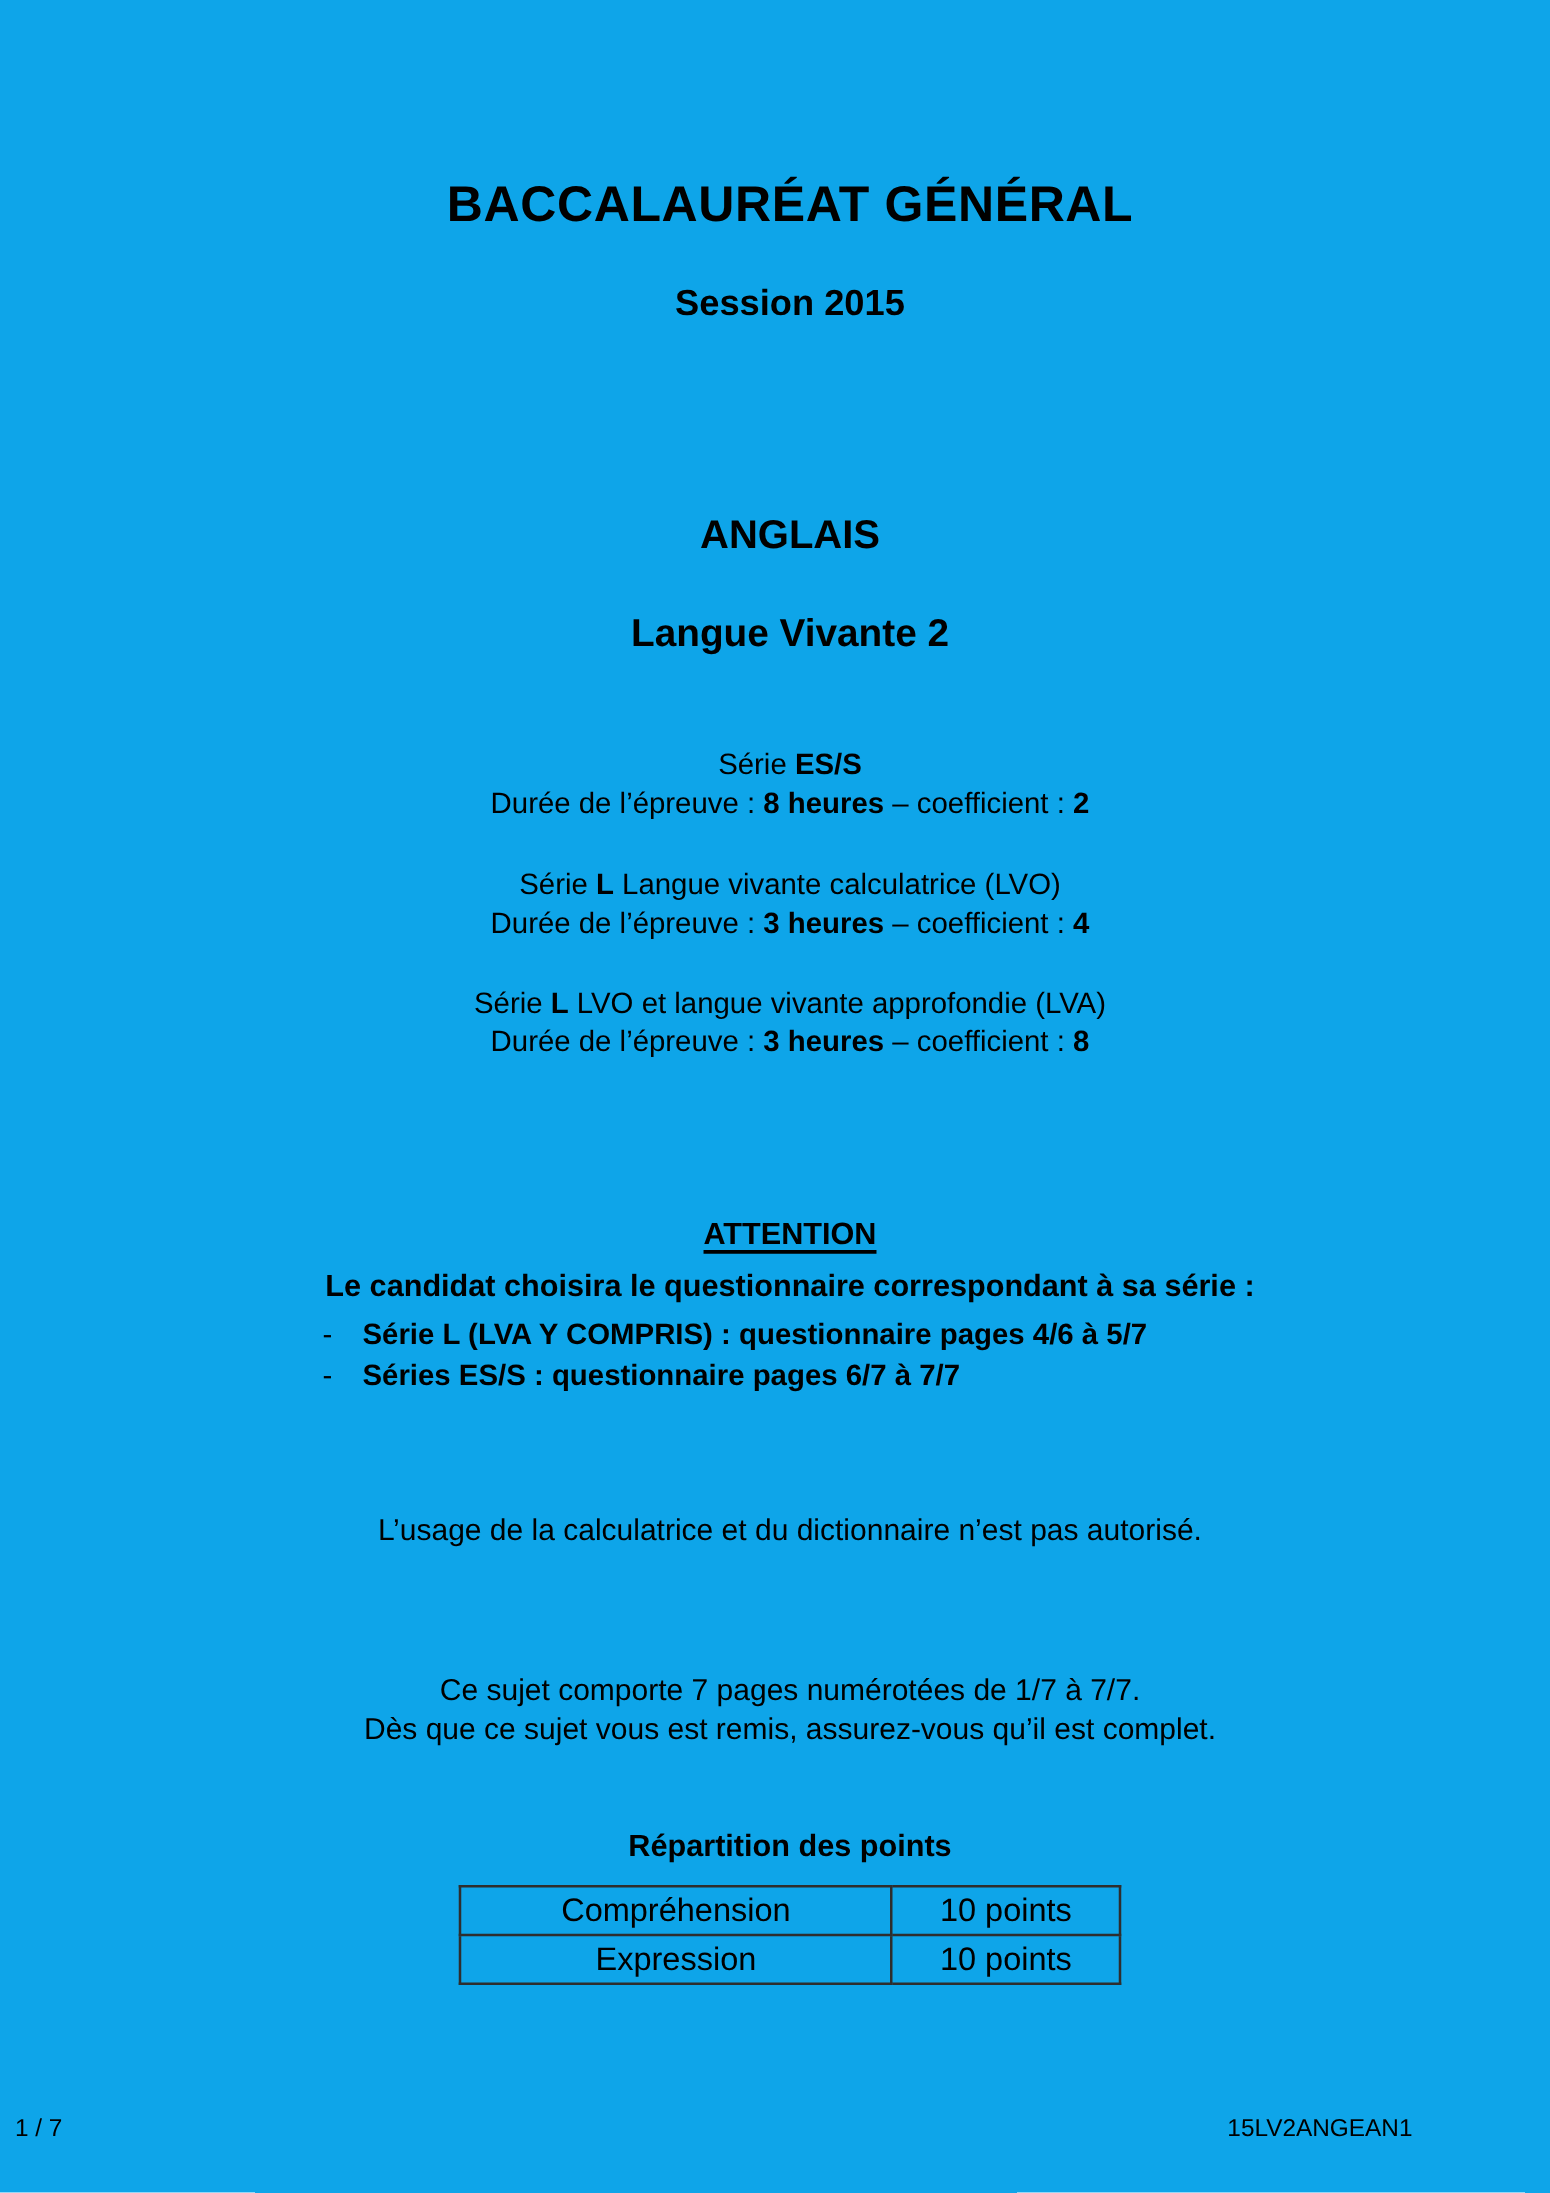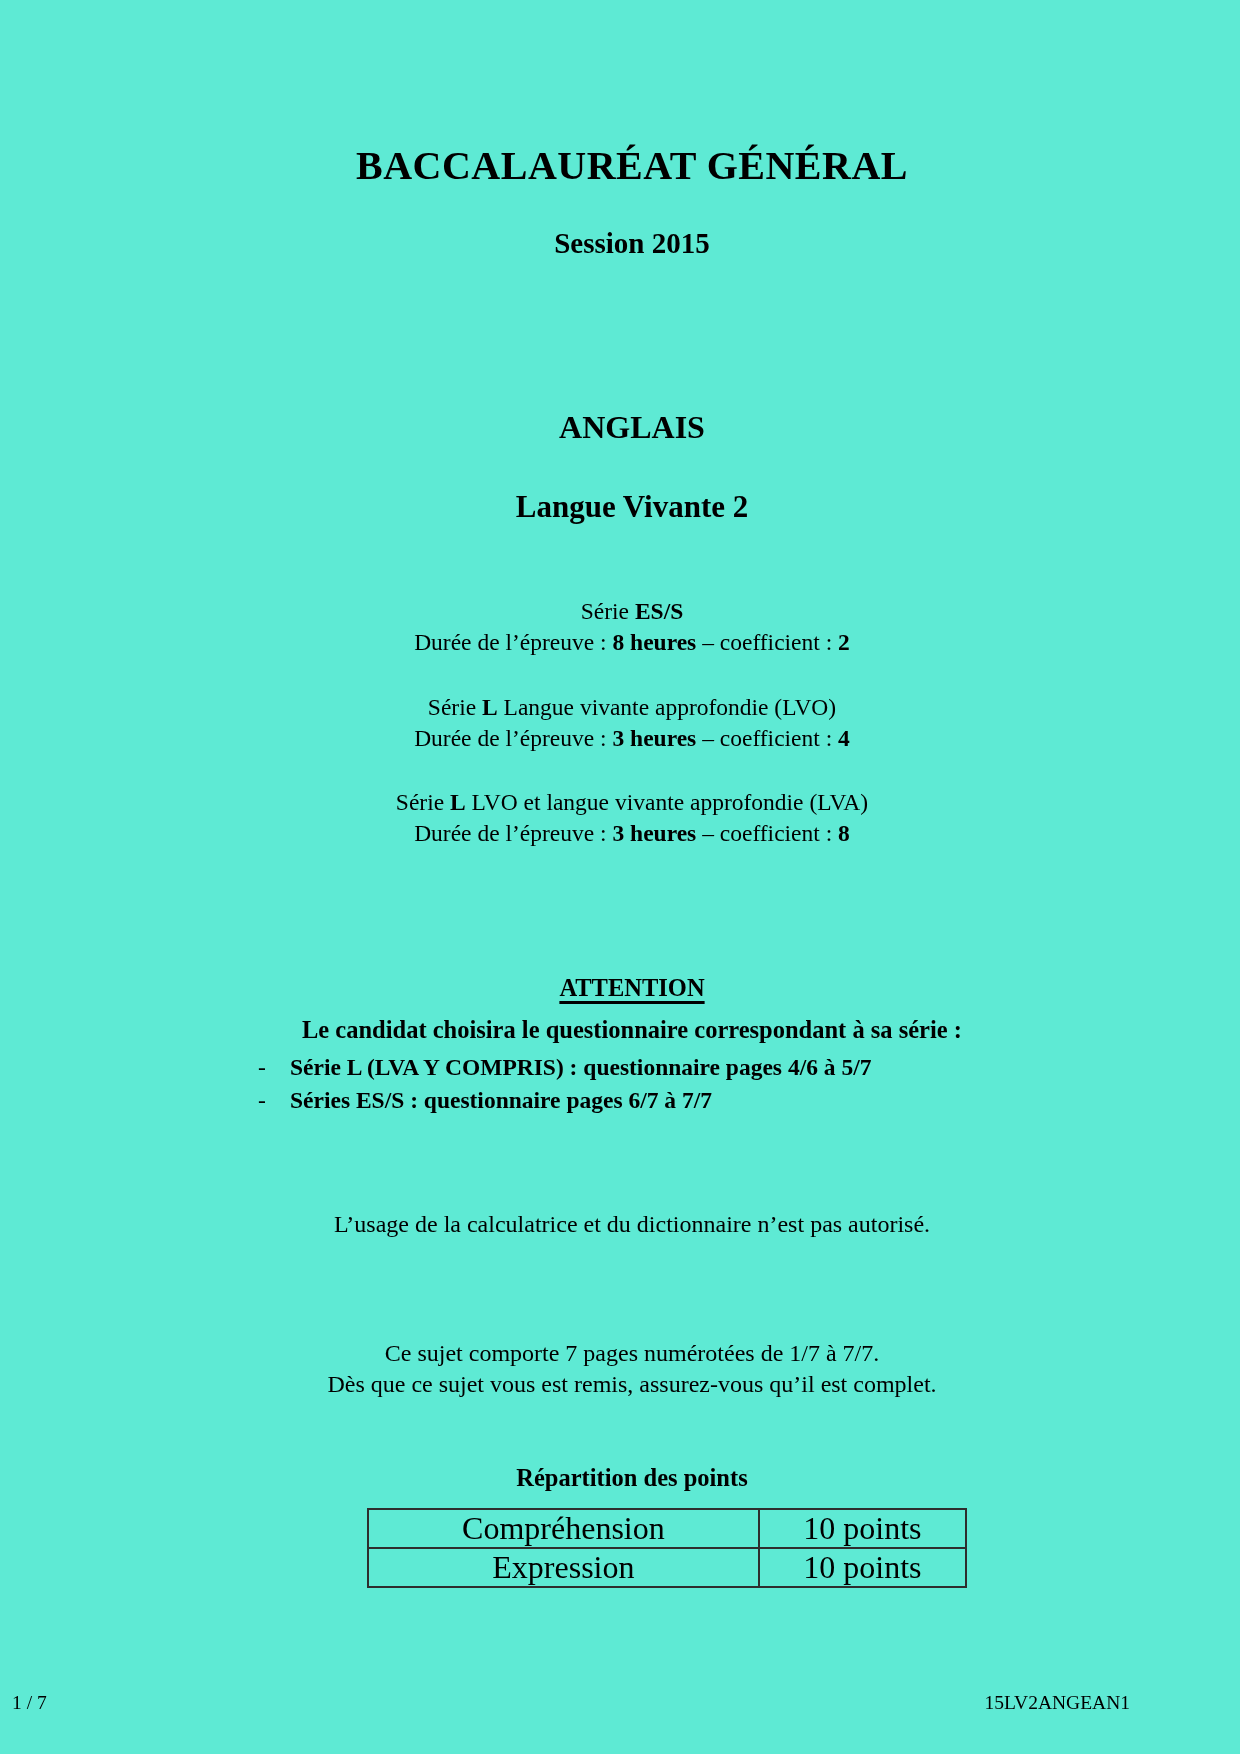--- a/index.html
+++ b/index.html
@@ -1,22 +1,22 @@
 <!DOCTYPE html>
 <html><head>
 <meta charset="utf-8">
 <style>
   html, body { margin: 0; padding: 0; background: #ffffff; }
   .page {
     position: relative;
     width: 1240px;
     height: 1754px;
-    background: #5eead4;
+    background: #0ea5e9;
     color: #000000;
-    font-family: Liberation Serif, serif;
+    font-family: Liberation Sans, sans-serif;
     overflow: hidden;
   }
   .c { position: absolute; left: 12px; width: 1240px; text-align: center; }
 
   .title   { top: 142px; font-size: 40px; font-weight: bold; letter-spacing: 0.5px; }
   .session { top: 227px; font-size: 29px; font-weight: bold; }
   .subject { top: 409px; font-size: 32px; font-weight: bold; }
   .exam    { top: 489px; font-size: 31px; font-weight: bold; }
 
   .series { font-size: 23.5px; line-height: 31px; }
@@ -38,21 +38,21 @@
     font-size: 23.5px; font-weight: bold; line-height: 33px; text-align: left;
   }
   .bullet-item .dash { display: inline-block; width: 32px; font-weight: normal; }
 
   .usage { top: 1211px; font-size: 24px; }
   .pages { top: 1338px; font-size: 24px; line-height: 30.5px; }
 
   .points-heading { top: 1464px; font-size: 24.5px; font-weight: bold; }
   .points-table {
     position: absolute; left: 367px; top: 1508px;
-    width: 600px; border-collapse: collapse; font-size: 32px; color: #000000;
+    width: 530px; border-collapse: collapse; font-size: 26px; color: #000000;
   }
   .points-table td {
     border: 2px solid #2e2e2e; height: 37px;
     text-align: center; vertical-align: middle; padding: 0;
   }
   .points-table td.col-label { width: 347px; }
   .points-table td.col-value { width: 183px; margin-left: 22px; }
 
   .footer-page {
     position: absolute; left: 12px; top: 1692px; width: 1166px;
@@ -72,21 +72,21 @@
   <div class="c session">Session 2015</div>
   <div class="c subject">ANGLAIS</div>
   <div class="c exam">Langue Vivante 2</div>
 
   <div class="c series series-1">
     <div><span>Série </span><b>ES/S</b><span></span></div>
     <div><span>Durée de l’épreuve : </span><b>8 heures</b><span> – coefficient : </span><b>2</b></div>
   </div>
 
   <div class="c series series-2">
-    <div><span>Série </span><b>L</b><span> Langue vivante approfondie (LVO)</span></div>
+    <div><span>Série </span><b>L</b><span> Langue vivante calculatrice (LVO)</span></div>
     <div><span>Durée de l’épreuve : </span><b>3 heures</b><span> – coefficient : </span><b>4</b></div>
   </div>
 
   <div class="c series series-3">
     <div><span>Série </span><b>L</b><span> LVO et langue vivante approfondie (LVA)</span></div>
     <div><span>Durée de l’épreuve : </span><b>3 heures</b><span> – coefficient : </span><b>8</b></div>
   </div>
 
   <div class="c attention-heading"><span class="underline">ATTENTION</span></div>
 

